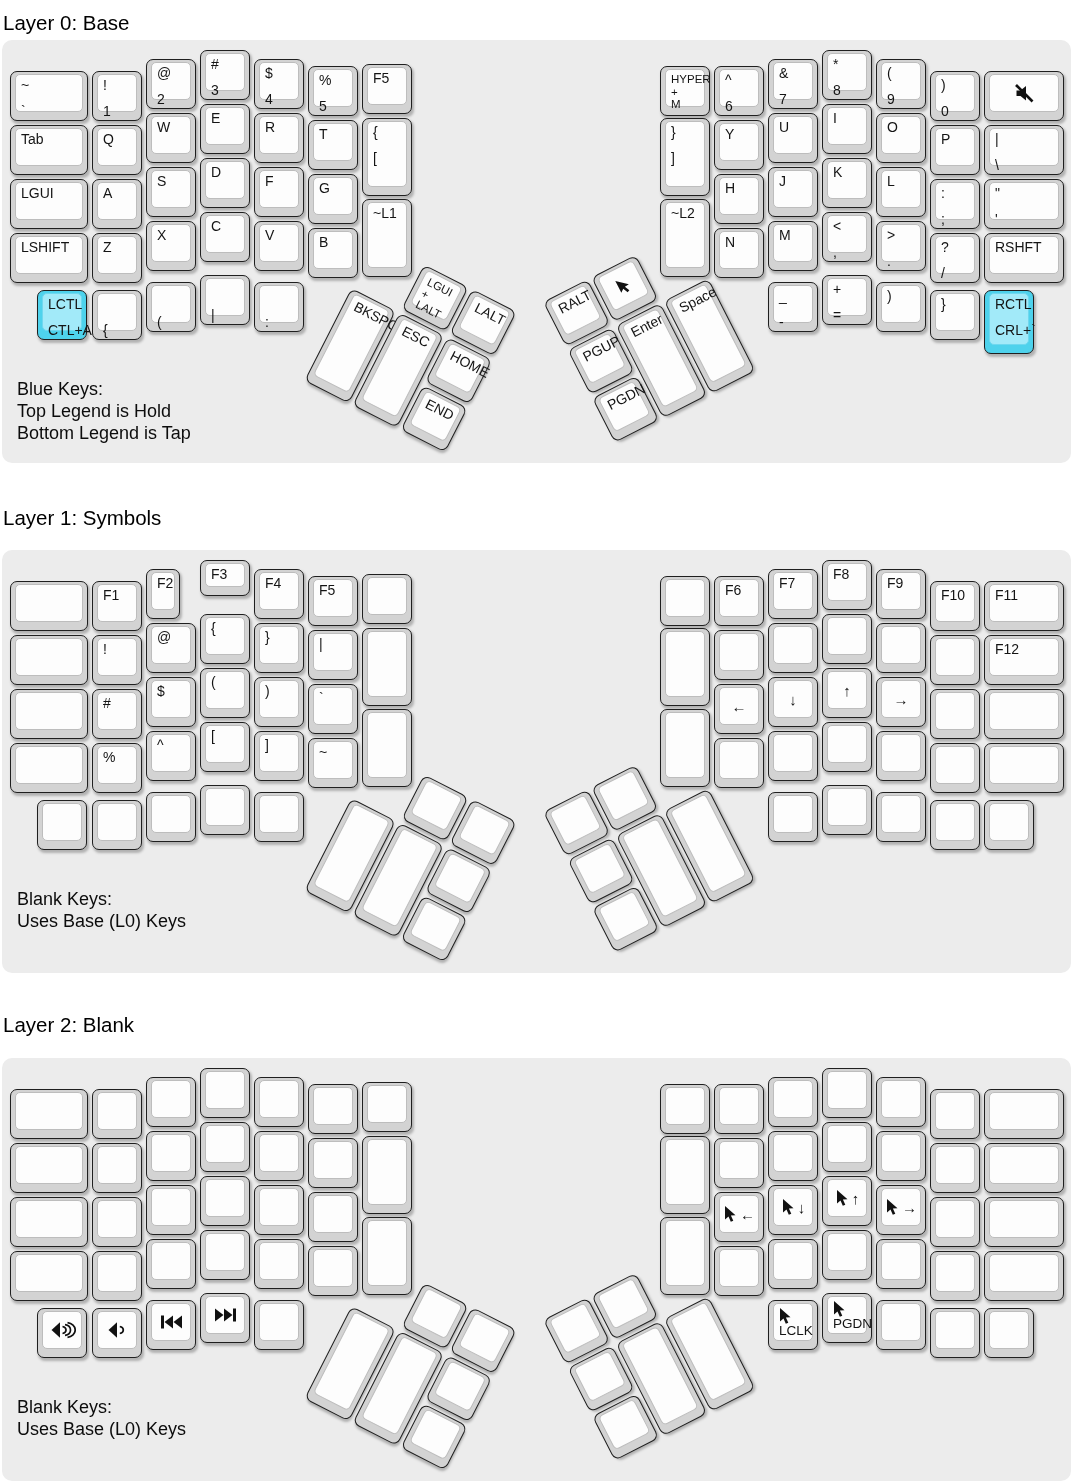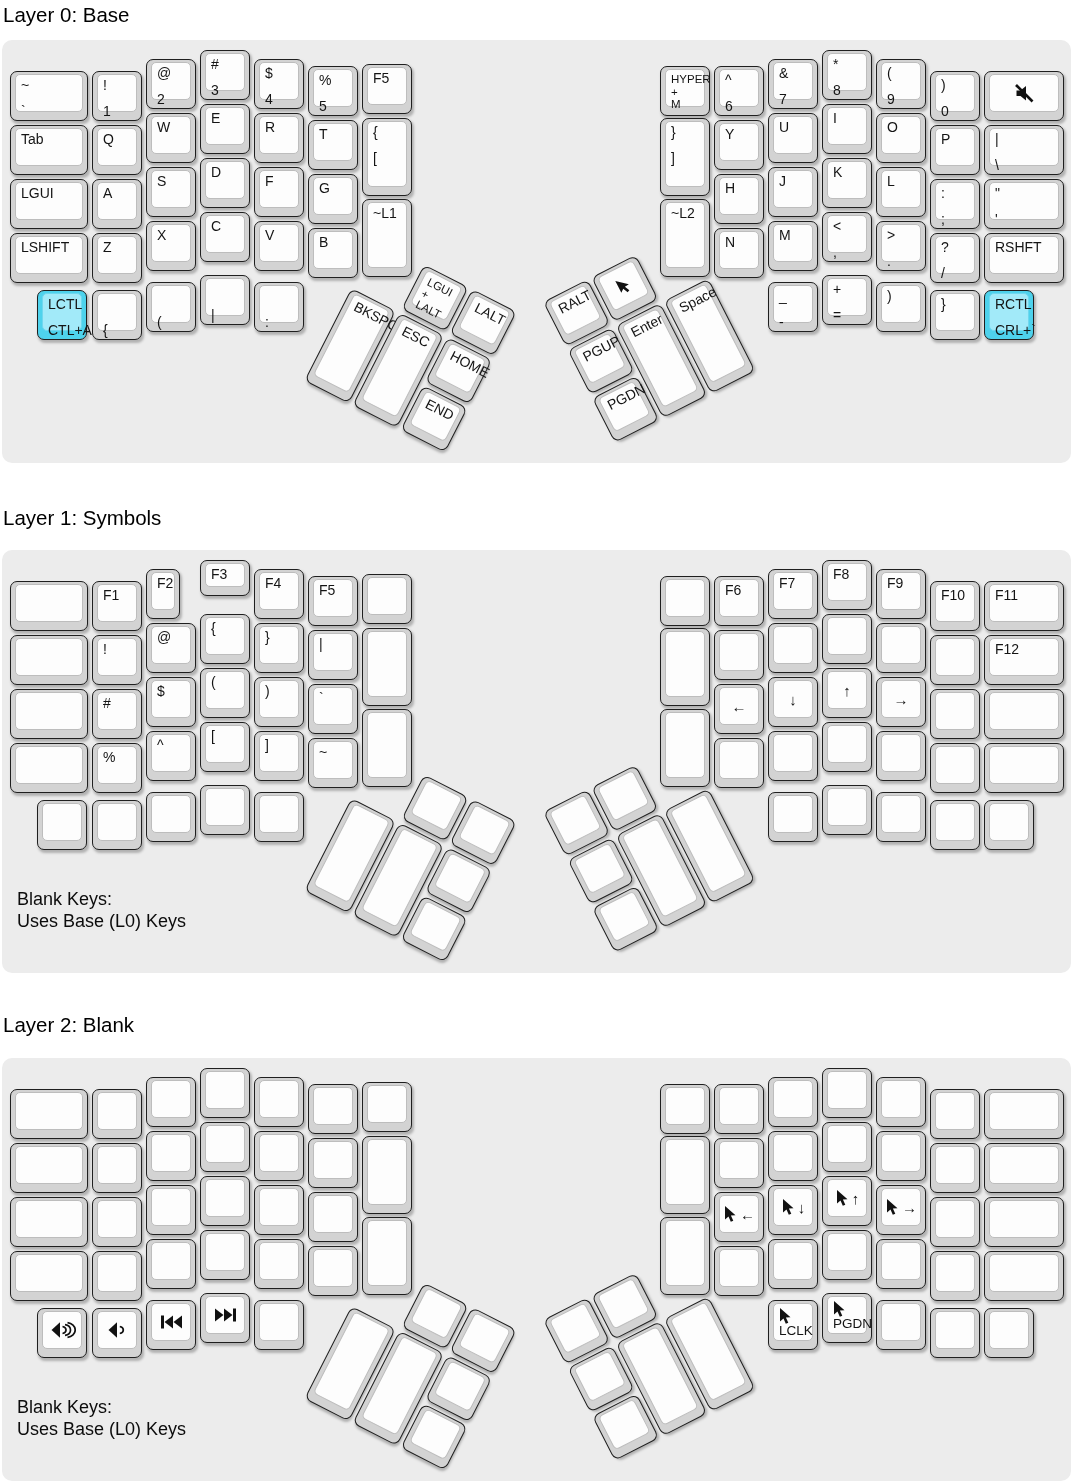--- a/index.html
+++ b/index.html
@@ -1,19 +1,19 @@
 <!DOCTYPE html>
 <html><head>
 <meta charset="utf-8">
 <style>
   html,body{margin:0;padding:0;background:#fff;}
   .stage{position:relative;width:1073px;height:1483px;background:#fff;
          font-family:"Liberation Sans","DejaVu Sans",sans-serif;color:#000;overflow:hidden;}
   .heading{position:absolute;left:3px;font-size:20.5px;line-height:25px;color:#000;}
-  #h0{top:2px}#h1{top:505px}#h2{top:1012px}
+  #h0{top:10px}#h1{top:505px}#h2{top:1012px}
   .panel{position:absolute;left:2px;width:1069px;height:423px;background:#ececec;border-radius:10px;}
   #p0{top:40px}#p1{top:550px}#p2{top:1058px}
   .keys{position:absolute;left:0;top:0;width:100%;height:100%;}
   .thumb{position:absolute;transform-origin:0 0;}
   .thumb-left{left:374px;top:200px;transform:rotate(27deg);}
   .thumb-right{left:541px;top:262px;transform:rotate(-27deg);}
   .key{position:absolute;background:#d3d3d3;border:1.6px solid #1f1f1f;border-radius:7px;
        box-sizing:border-box;box-shadow:1.5px 2.5px 2.5px rgba(0,0,0,.25);}
   .key .cap{position:absolute;left:4px;right:4px;top:2px;bottom:8px;background:#fdfdfd;
        border:1px solid #bdbdbd;border-radius:5px;}
@@ -379,21 +379,21 @@
           <div class="cap">
             <div class="lg r0">"</div>
             <div class="lg r1">'</div>
           </div>
         </div>
         <div class="key" style="left: 982px; top: 193px; width: 80px; height: 50px;">
           <div class="cap">
             <div class="lg r0">RSHFT</div>
           </div>
         </div>
-        <div class="key blue" style="left: 982px; top: 250px; width: 50px; height: 50px;">
+        <div class="key blue" style="left: 982px; top: 250px; width: 50px; height: 64px;">
           <div class="cap">
             <div class="lg r0">RCTL</div>
             <div class="lg r1">CRL+`</div>
           </div>
         </div>
       </div>
     <div class="thumb thumb-left">
         <div class="key" style="left: 54px; top: 0px; width: 50px; height: 50px;">
           <div class="cap">
             <div class="lg r0 stack"><div>LGUI</div><div>+</div><div>LALT</div></div>
@@ -456,20 +456,25 @@
           <div class="cap">
             <div class="lg r0">Space</div>
           </div>
         </div>
         <div class="key" style="left: 0px; top: 108px; width: 50px; height: 50px;">
           <div class="cap">
             <div class="lg r0">PGDN</div>
           </div>
         </div>
       </div>
+    <div class="note">
+      <div>Blue Keys:</div>
+      <div>Top Legend is Hold</div>
+      <div>Bottom Legend is Tap</div>
+    </div>
   </div>
 
   <div class="heading" id="h1">Layer 1: Symbols</div>
   <div class="panel" id="p1">
     <div class="keys">
         <div class="key" style="left: 8px; top: 31px; width: 78px; height: 50px;">
           <div class="cap"></div>
         </div>
         <div class="key" style="left: 8px; top: 85px; width: 78px; height: 50px;">
           <div class="cap"></div>

